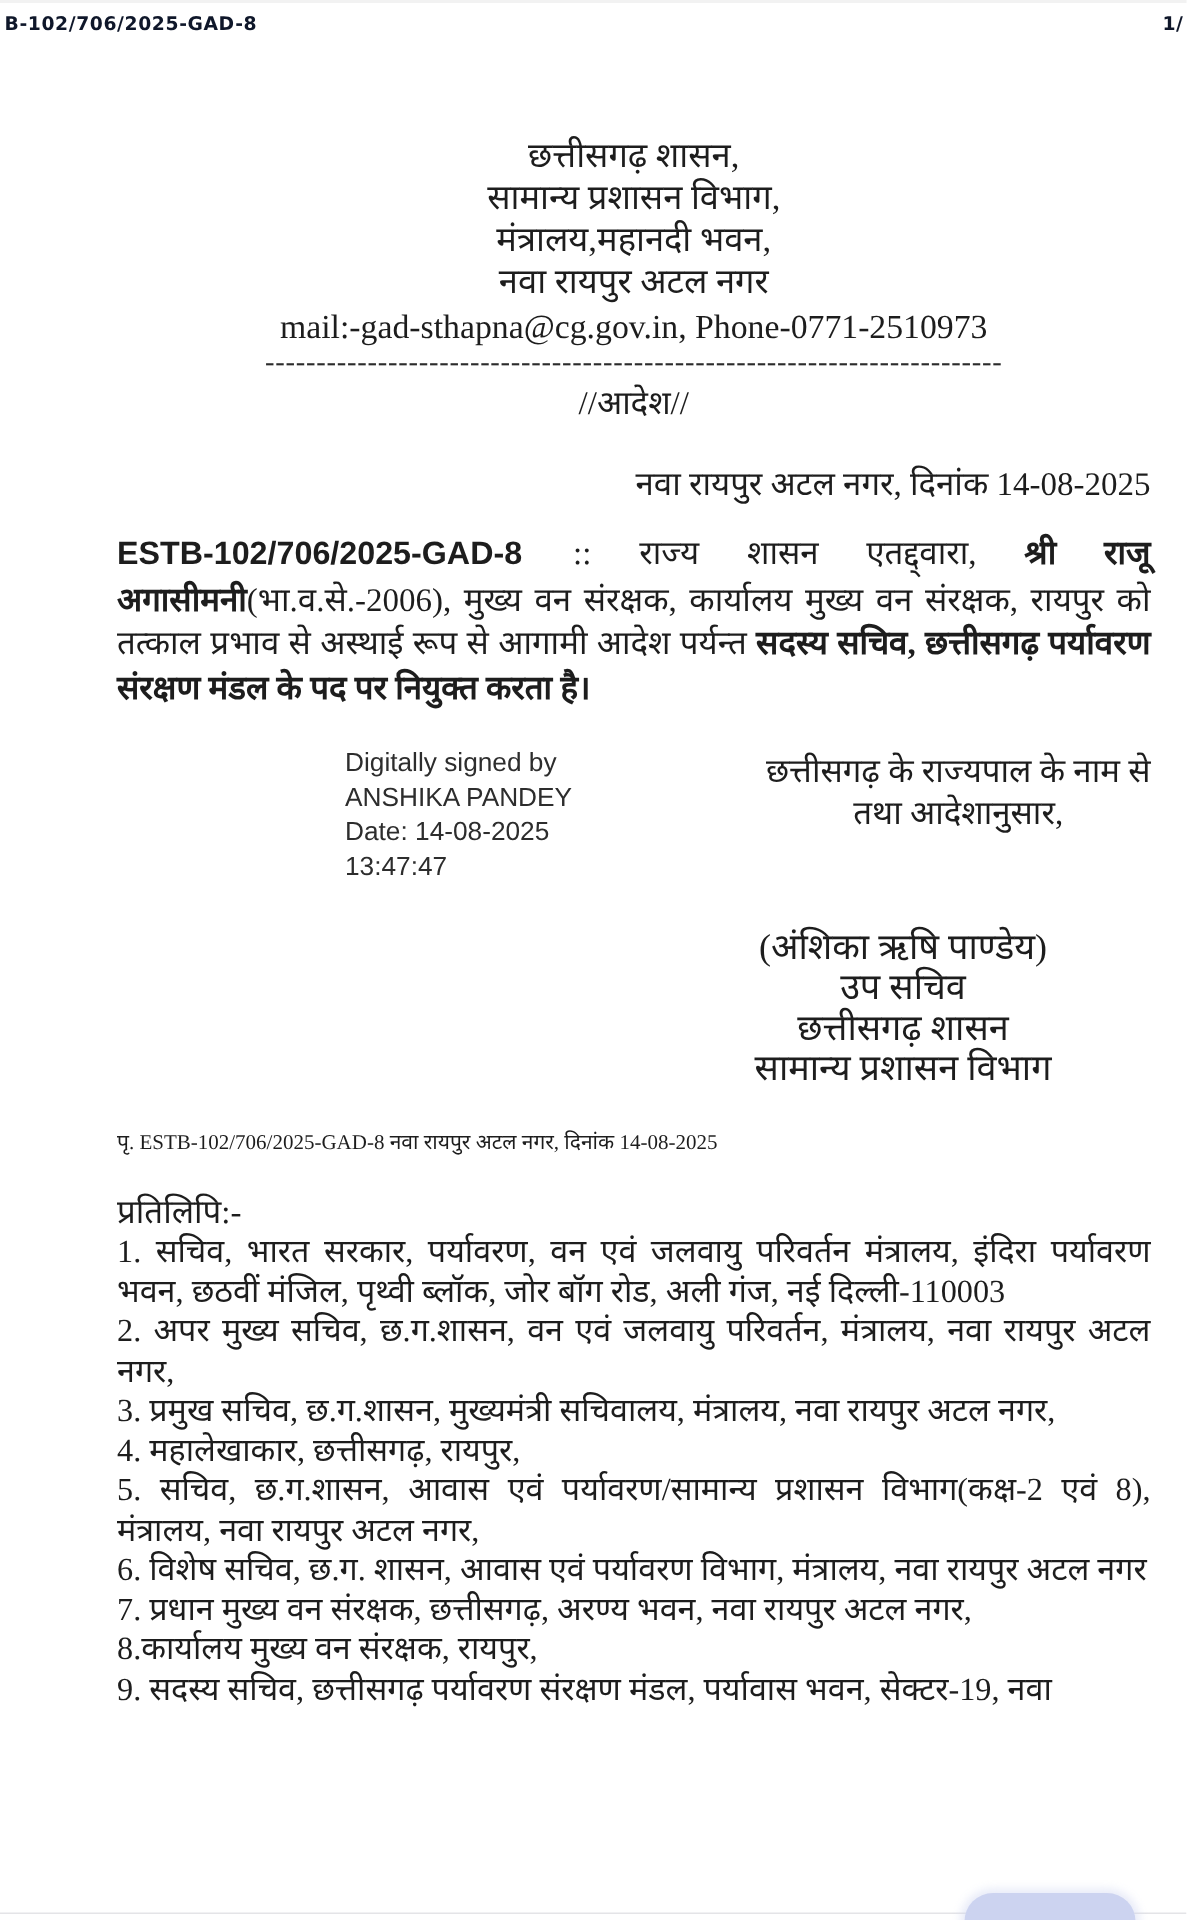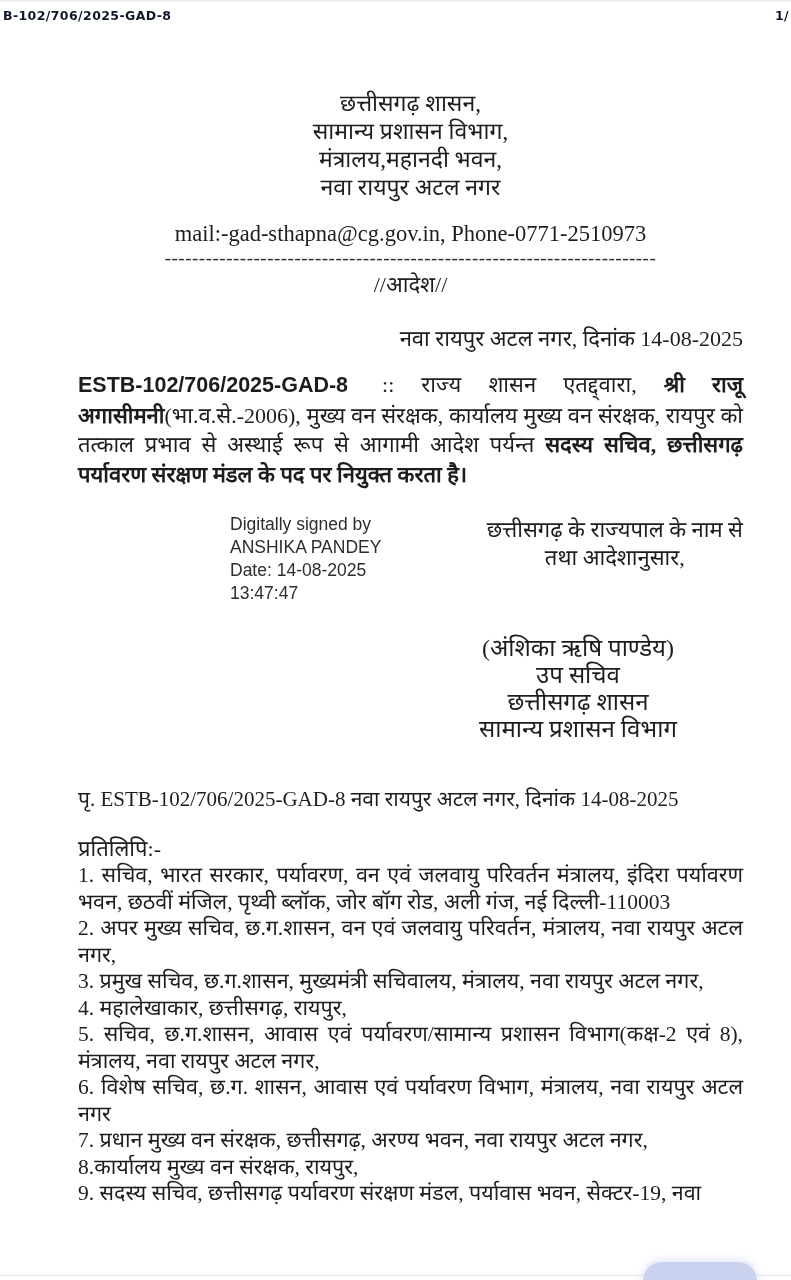--- a/index.html
+++ b/index.html
@@ -27,31 +27,31 @@
     font-size: 12.5px;
     font-weight: 600;
     letter-spacing: 0.4px;
     color: #0f172a;
     height: 22px;
   }
   .topbar-right { white-space: nowrap; }
 
   
   .page {
-    padding: 60px 48px 0 78px;
+    padding: 60px 24px 0 78px;
   }
 
   .letterhead {
     text-align: center;
     font-size: 23px;
     line-height: 28px;
   }
   .letterhead .contact {
     font-size: 22.5px;
-    margin-top: 18px;
+    margin-top: 2px;
   }
   .divider {
     font-size: 19px;
     line-height: 15px;
     letter-spacing: 0.5px;
     white-space: nowrap;
     overflow: hidden;
     text-align: center;
     color: #2b2b2b;
     margin-top: 2px;
@@ -107,22 +107,22 @@
   .signatory {
     margin-left: auto;
     margin-top: 30px;
     width: 330px;
     text-align: center;
     font-size: 24px;
     line-height: 27px;
   }
 
   .endorsement {
-    margin-top: 41px;
-    font-size: 21px;
+    margin-top: 24px;
+    font-size: 14px;
   }
   .copy-label {
     margin-top: 20px;
     font-size: 22px;
   }
 
   .copies {
     margin-top: 0;
     font-size: 21.5px;
     line-height: 26.5px;

